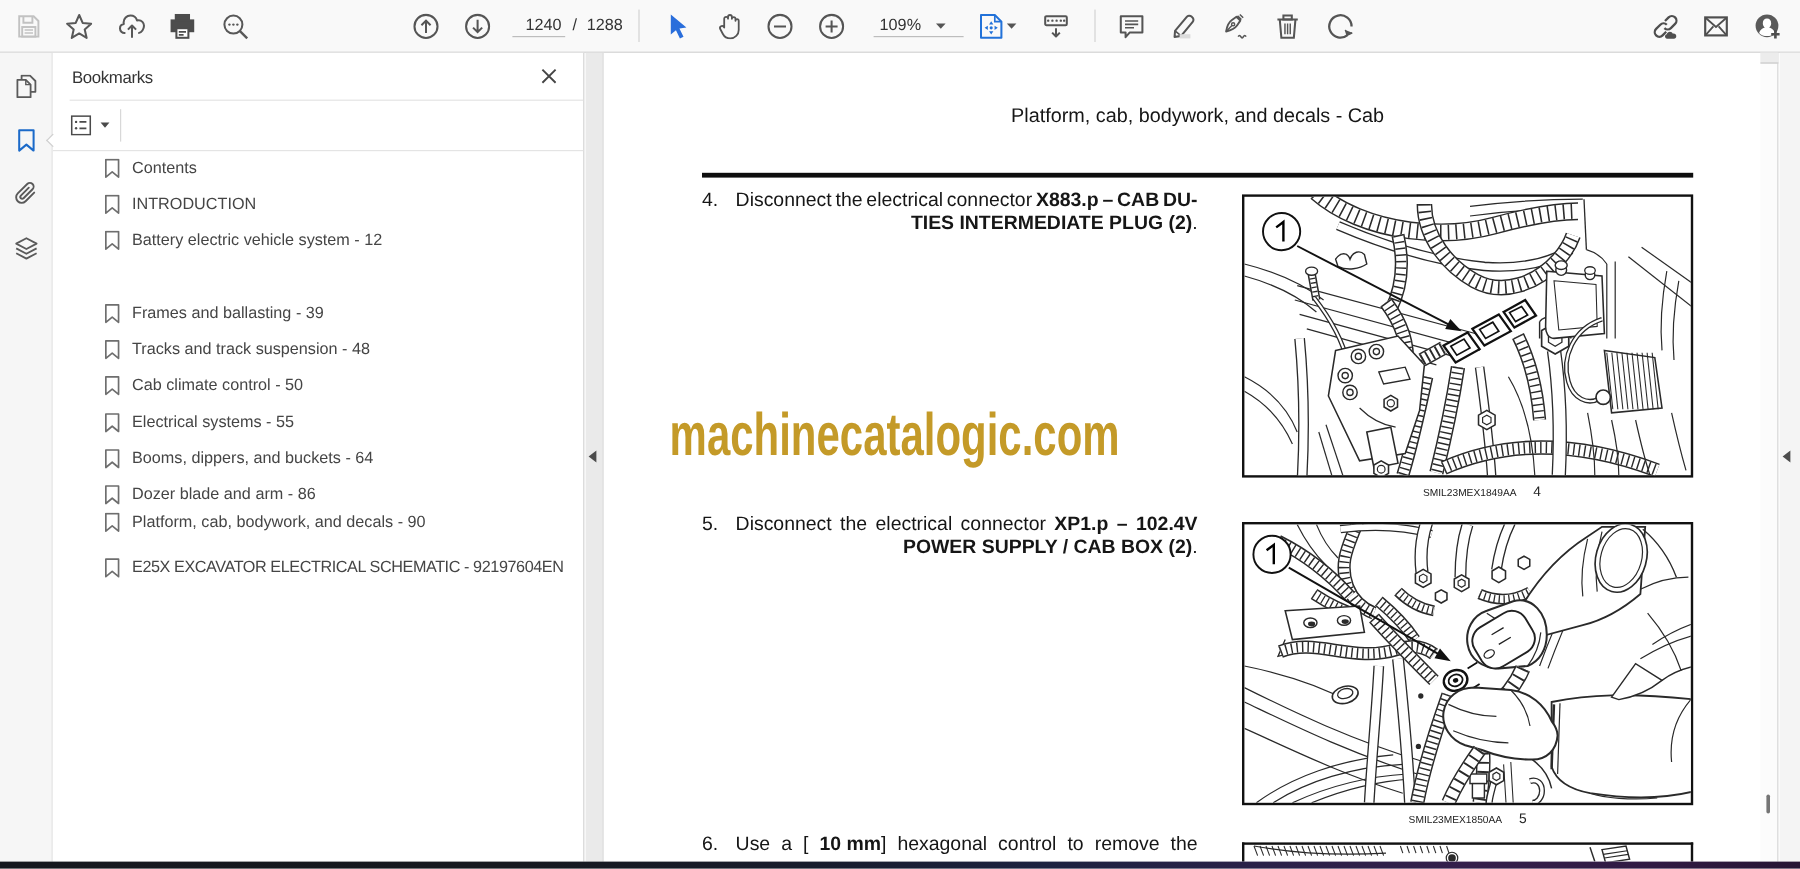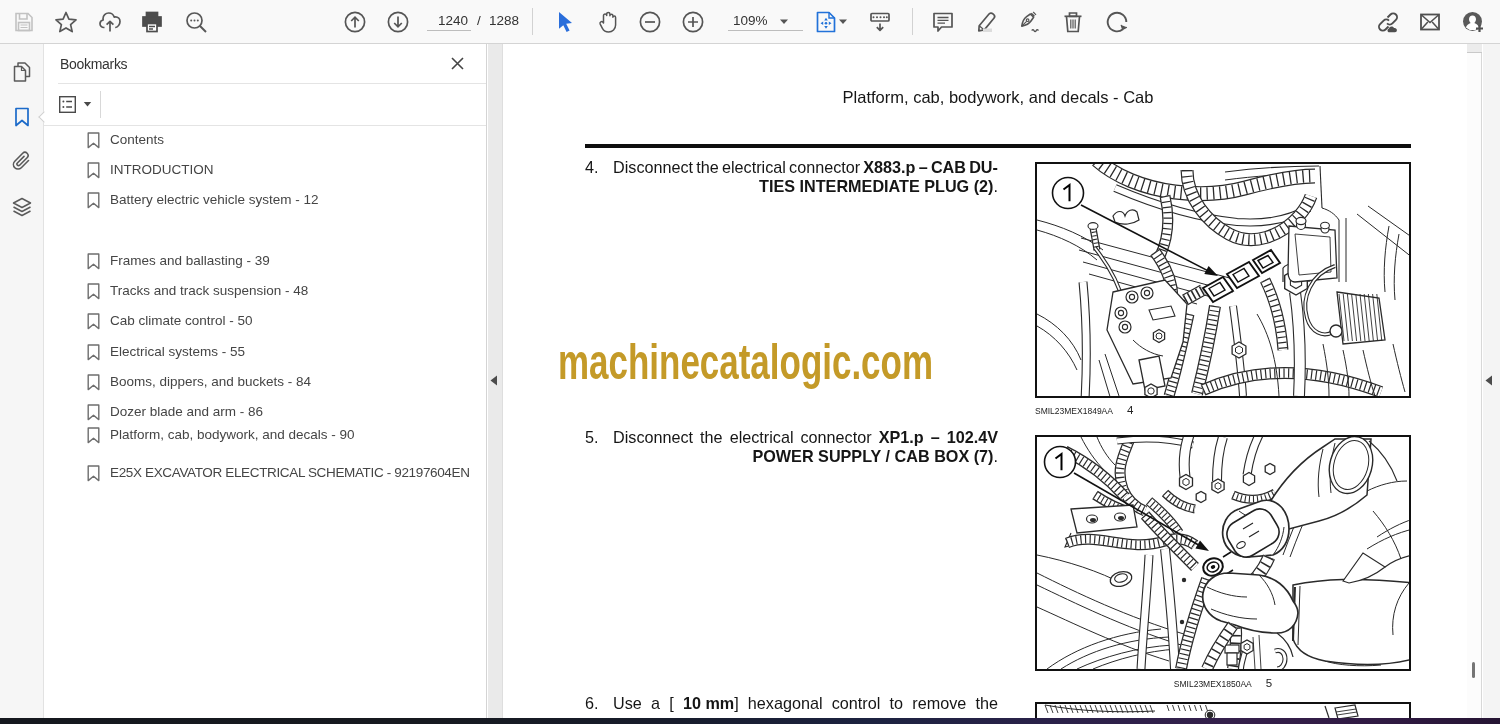--- a/index.html
+++ b/index.html
@@ -176,36 +176,36 @@
           <path d="M172,124.5 L183,118.5 L188,126 L177,132 Z" fill="#fff" stroke="#111" stroke-width="1.4"></path>
           <path d="M190,110 L212,98 L222,112 L200,124 Z" fill="#fff" stroke="#111" stroke-width="1.9"></path>
           <path d="M196,110.5 L207,104.5 L212,112 L201,118 Z" fill="#fff" stroke="#111" stroke-width="1.4"></path>
           <path d="M216,96 L234,86 L243,99 L225,109 Z" fill="#fff" stroke="#111" stroke-width="1.9"></path>
           <path d="M221,96.5 L231,91.5 L236,98.5 L226,104 Z" fill="#fff" stroke="#111" stroke-width="1.4"></path>
           <line x1="44" y1="41" x2="172.1" y2="107.4" stroke="#111" stroke-width="1.6"></line>
           <polygon points="181,112 167.3,110.1 171.6,101.9" fill="#111"></polygon>
           <circle cx="31" cy="29" r="15.5" fill="#fff" stroke="#111" stroke-width="1.6"></circle>
           <path d="M26.5,25.5 L32.5,21 L32.5,37.2" fill="none" stroke="#000" stroke-width="2"></path>
         </svg></div>
-    <div class="caption" style="left:532px;top:360px;width:376px;text-align:left"><span>SMIL23MEX1849AA</span><span style="display:inline-block;width:14px"></span><span style="font-size:11.5px">4</span></div>
+    <div class="caption" style="left:544px;top:360px;width:376px;text-align:center"><span>SMIL23MEX1849AA</span><span style="display:inline-block;width:14px"></span><span style="font-size:11.5px">4</span></div>
     <svg class="abs" style="left:54px;top:285px" width="382" height="62" viewBox="0 0 382 62">
         <text x="1" y="50" font-family="Liberation Sans, sans-serif" font-size="50" font-weight="bold" fill="#c49a28" textLength="375" lengthAdjust="spacingAndGlyphs">machinecatalogic.com</text>
       </svg>
     <div class="stepnum" style="left:82px;top:384px">5.</div>
     <div class="pgtext" style="left:110px;top:384px;width:385px">
       <div class="fx">
           <span>Disconnect</span>
           <span>the</span>
           <span>electrical</span>
           <span>connector</span>
           <b>XP1.p</b>
           <b>–</b>
           <b>102.4V</b>
         </div>
-      <div><b>POWER SUPPLY / CAB BOX (7)</b>.</div>
+      <div><b>POWER SUPPLY / CAB BOX (2)</b>.</div>
     </div>
     <div class="figure" style="left:532px;top:391px;width:376px;height:236px"><svg width="372" height="232" viewBox="0 0 372 232">
           <path d="M0,136 C40,156 90,180 150,198" fill="none" stroke="#2a2a2a" stroke-width="1.0"></path>
           <path d="M0,148 C38,166 86,190 144,208" fill="none" stroke="#2a2a2a" stroke-width="1.0"></path>
           <path d="M0,170 C36,186 80,208 132,224" fill="none" stroke="#2a2a2a" stroke-width="1.0"></path>
           <path d="M10,232 C40,210 80,196 124,192" fill="none" stroke="#2a2a2a" stroke-width="1.0"></path>
           <path d="M24,232 C52,214 90,202 132,200" fill="none" stroke="#2a2a2a" stroke-width="1.0"></path>
           <path d="M40,232 C66,220 100,210 136,208" fill="none" stroke="#2a2a2a" stroke-width="1.0"></path>
           <path d="M0,118 C30,124 62,134 88,148" fill="none" stroke="#2a2a2a" stroke-width="1.0"></path>
           <path d="M56,232 C80,222 110,214 140,212" fill="none" stroke="#2a2a2a" stroke-width="1.0"></path>
@@ -571,21 +571,21 @@
     <div class="bmitem" style="top:299.6px">
         <svg width="13" height="17" viewBox="0 0 13 17" fill="none" stroke="#6e6e6e" stroke-width="1.4">
           <path d="M1.2,1 H11.8 V15.6 L6.5,11.2 L1.2,15.6 Z" stroke-linejoin="round"></path>
         </svg>
         <span>Electrical systems - 55</span>
       </div>
     <div class="bmitem" style="top:329.9px">
         <svg width="13" height="17" viewBox="0 0 13 17" fill="none" stroke="#6e6e6e" stroke-width="1.4">
           <path d="M1.2,1 H11.8 V15.6 L6.5,11.2 L1.2,15.6 Z" stroke-linejoin="round"></path>
         </svg>
-        <span>Booms, dippers, and buckets - 84</span>
+        <span>Booms, dippers, and buckets - 64</span>
       </div>
     <div class="bmitem" style="top:360.2px">
         <svg width="13" height="17" viewBox="0 0 13 17" fill="none" stroke="#6e6e6e" stroke-width="1.4">
           <path d="M1.2,1 H11.8 V15.6 L6.5,11.2 L1.2,15.6 Z" stroke-linejoin="round"></path>
         </svg>
         <span>Dozer blade and arm - 86</span>
       </div>
     <div class="bmitem" style="top:383px">
         <svg width="13" height="17" viewBox="0 0 13 17" fill="none" stroke="#6e6e6e" stroke-width="1.4">
           <path d="M1.2,1 H11.8 V15.6 L6.5,11.2 L1.2,15.6 Z" stroke-linejoin="round"></path>

